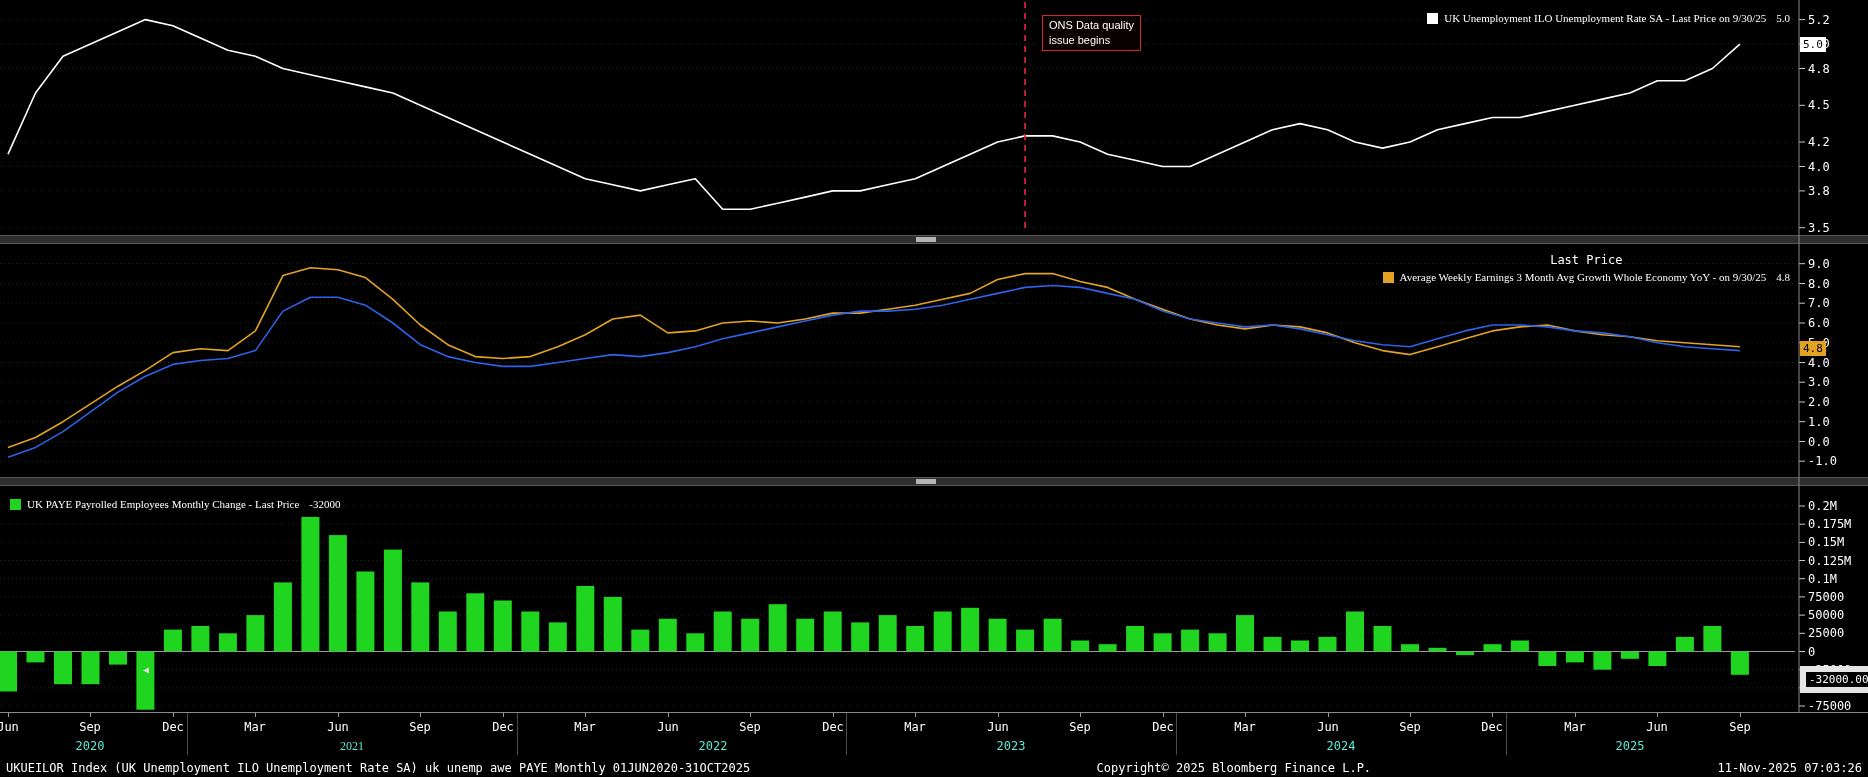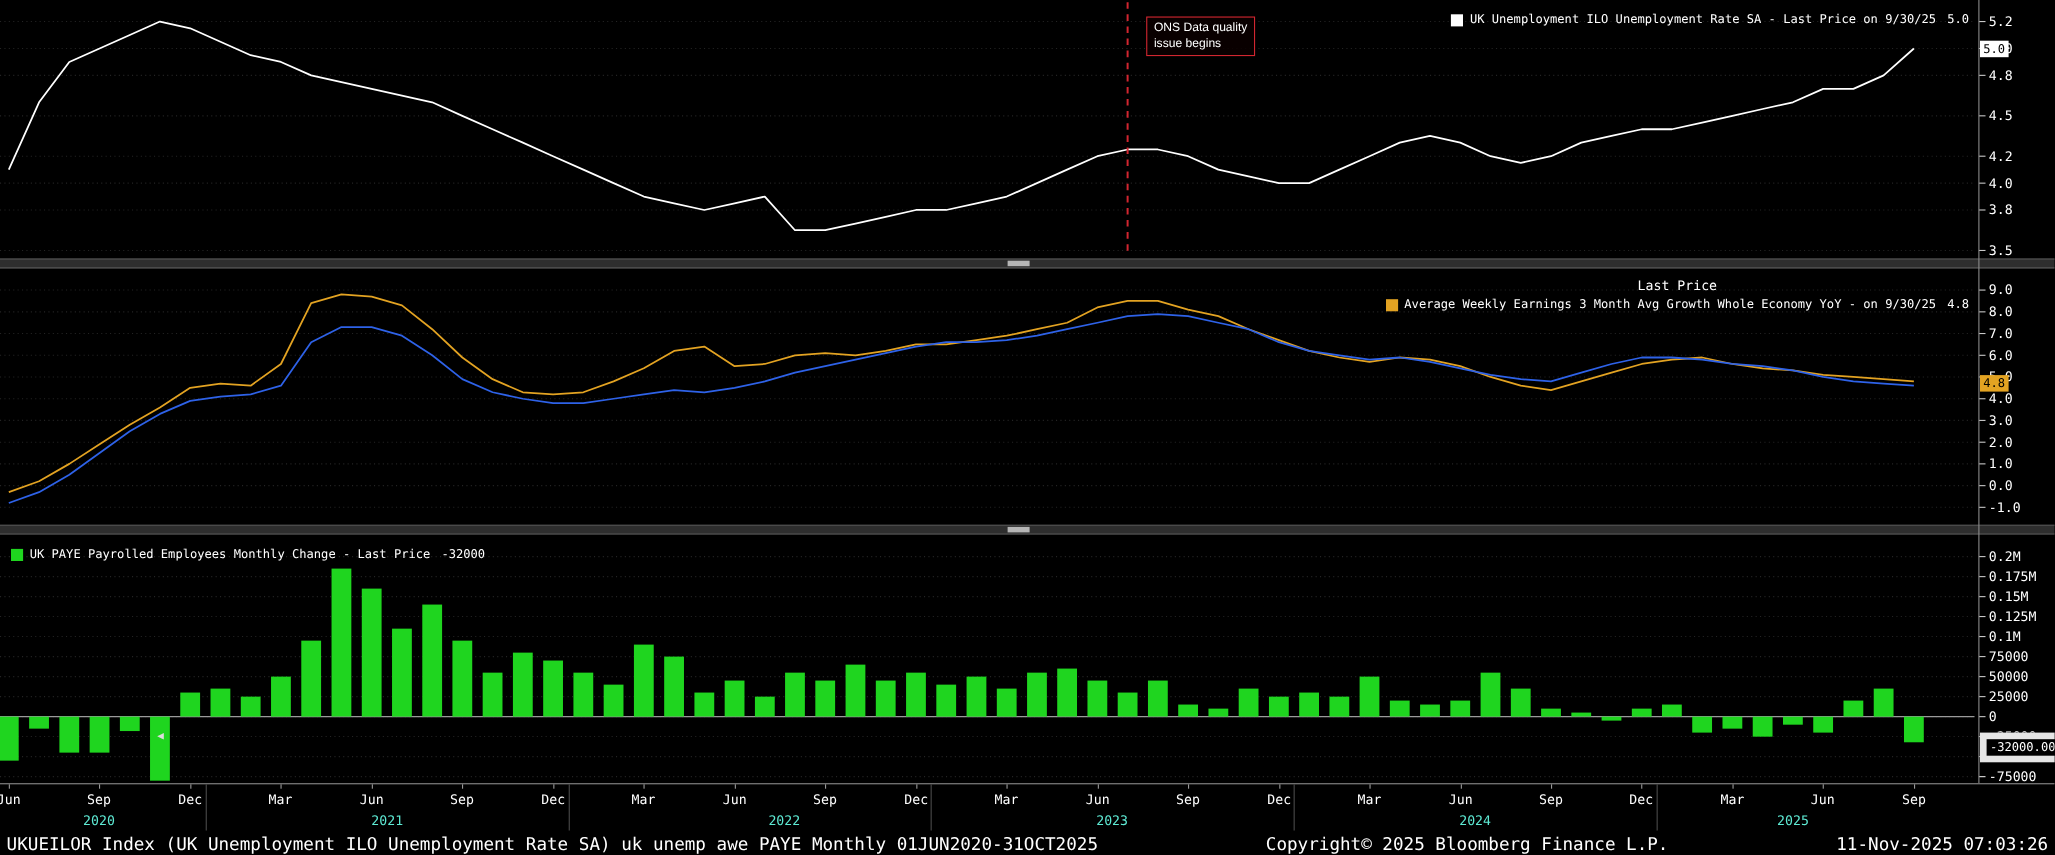--- a/index.html
+++ b/index.html
@@ -2,21 +2,21 @@
 <html><head>
 <meta charset="utf-8">
 <style>
   html,body{margin:0;padding:0;background:#000;}
   .screen{position:relative;width:1868px;height:777px;background:#000;overflow:hidden;
           font-family:"DejaVu Sans Mono",monospace;color:#fff;}
   #chart-svg{position:absolute;left:0;top:0;z-index:1;}
   svg text{font-family:"DejaVu Sans Mono",monospace;}
 
   .legend{position:absolute;z-index:4;font-size:11px;color:#fff;white-space:nowrap;}
-  .legend-row{display:flex;align-items:center;gap:6px;justify-content:center;line-height:16px;}
+  .legend-row{display:flex;align-items:center;gap:6px;justify-content:center;line-height:16px;font-family:Liberation Serif, serif;}
   .swatch{width:11px;height:11px;display:inline-block;flex:none;}
   #legend-top{top:10px;right:78px;}
   #legend-mid{top:253px;right:78px;display:flex;flex-direction:column;align-items:flex-end;}
   #legend-mid .legend-title{align-self:center;margin-bottom:2px;font-size:12px;}
   #legend-bot{top:496px;left:10px;}
   .legend-value{margin-left:4px;}
 
   .annotation{position:absolute;left:1042px;top:15px;z-index:4;border:1px solid #d22630;
               background:rgba(10,0,0,.85);color:#fff;font-size:11px;line-height:1.35;
               padding:2px 6px;white-space:pre-line;font-family:"Liberation Sans",sans-serif;}
@@ -38,21 +38,21 @@
   .xbound{position:absolute;top:0;width:1px;height:42px;background:#4a4a4a;}
 
   .watermark{position:absolute;right:74px;bottom:52px;z-index:6;
              font-family:"Liberation Sans",sans-serif;font-weight:bold;font-size:92px;
              line-height:1;color:#c9c9c9;opacity:.85;letter-spacing:1px;pointer-events:none;}
 
   .left-marker{position:absolute;left:143px;top:664px;z-index:4;font-size:10px;color:#ddd;}
 
   #statusbar{position:absolute;left:0;top:758px;width:1868px;height:19px;z-index:4;
              display:flex;align-items:center;justify-content:space-between;
-             padding:0 6px;box-sizing:border-box;font-size:16px;color:#fff;background:#000;white-space:nowrap;}
+             padding:0 6px;box-sizing:border-box;font-size:12px;color:#fff;background:#000;white-space:nowrap;}
 </style>
 </head>
 <body>
 
 <div class="screen">
 
   <svg id="chart-svg" width="1868" height="712">
       <line x1="0" y1="19.6" x2="1795" y2="19.6" stroke="#242424" stroke-dasharray="1,3"></line>
       <line x1="1799" y1="19.6" x2="1805" y2="19.6" stroke="#c8c8c8"></line>
       <text x="1808" y="23.6" fill="#fff" font-size="12">5.2</text>
@@ -303,21 +303,21 @@
       <div class="xtick" style="left: 1410px;">Sep</div>
       <div class="xmark" style="left: 1492px;"></div>
       <div class="xtick" style="left: 1492px;">Dec</div>
       <div class="xmark" style="left: 1575px;"></div>
       <div class="xtick" style="left: 1575px;">Mar</div>
       <div class="xmark" style="left: 1657px;"></div>
       <div class="xtick" style="left: 1657px;">Jun</div>
       <div class="xmark" style="left: 1740px;"></div>
       <div class="xtick" style="left: 1740px;">Sep</div>
       <div class="xyear" style="left: 90px;">2020</div>
-      <div class="xyear" style="left: 352px;">2021</div>
+      <div class="xyear" style="left: 352px; font-family: Liberation Serif, serif;">2021</div>
       <div class="xyear" style="left: 713px;">2022</div>
       <div class="xyear" style="left: 1011px;">2023</div>
       <div class="xyear" style="left: 1341px;">2024</div>
       <div class="xyear" style="left: 1630px;">2025</div>
     </div>
 
 
   <div id="statusbar">
     <span>UKUEILOR Index (UK Unemployment ILO Unemployment Rate SA) uk unemp awe PAYE Monthly 01JUN2020-31OCT2025</span>
     <span>Copyright© 2025 Bloomberg Finance L.P.</span>

